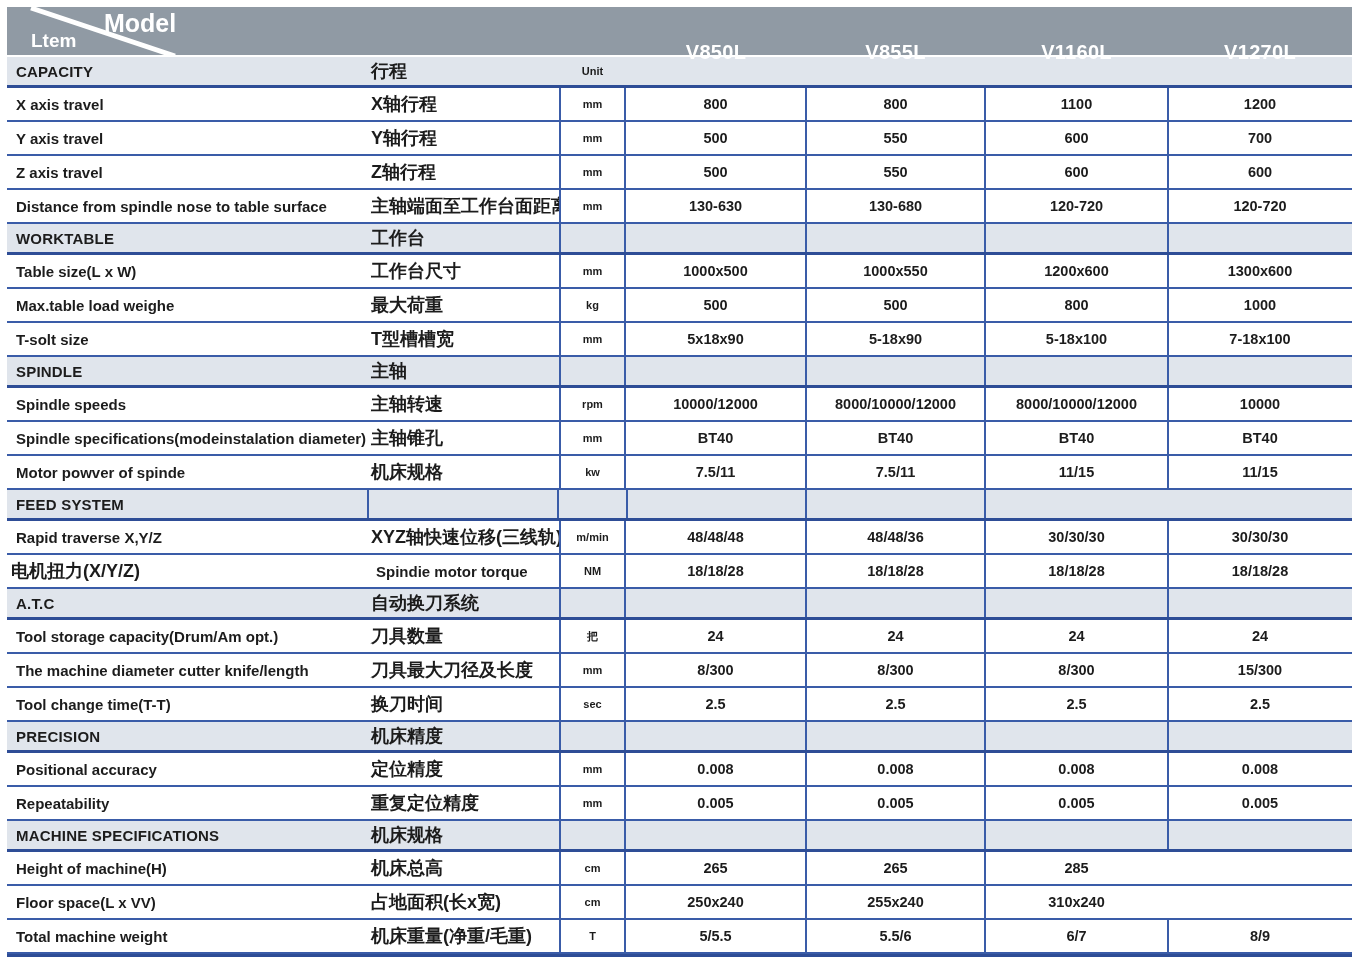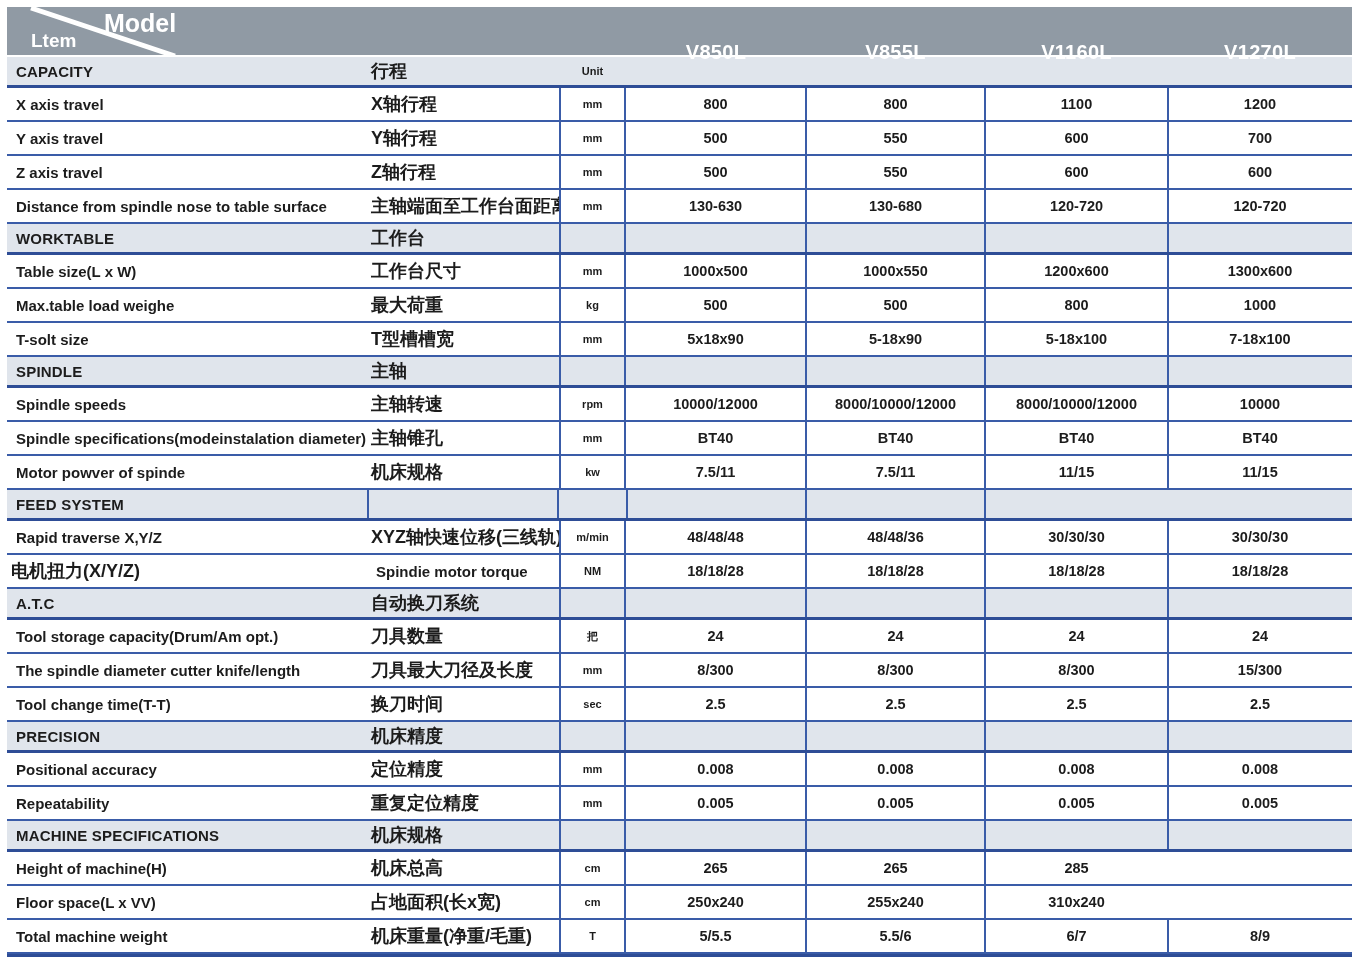--- a/index.html
+++ b/index.html
@@ -214,21 +214,21 @@
         <div class="row data">
           <div class="cell en">Tool storage capacity(Drum/Am opt.)</div>
           <div class="cell zh">刀具数量</div>
           <div class="cell unit">把</div>
           <div class="cell val">24</div>
           <div class="cell val">24</div>
           <div class="cell val">24</div>
           <div class="cell val">24</div>
         </div>
         <div class="row data">
-          <div class="cell en">The spindle diameter cutter knife/length</div>
+          <div class="cell en">The machine diameter cutter knife/length</div>
           <div class="cell zh">刀具最大刀径及长度</div>
           <div class="cell unit">mm</div>
           <div class="cell val">8/300</div>
           <div class="cell val">8/300</div>
           <div class="cell val">8/300</div>
           <div class="cell val">15/300</div>
         </div>
         <div class="row data">
           <div class="cell en">Tool change time(T-T)</div>
           <div class="cell zh">换刀时间</div>

